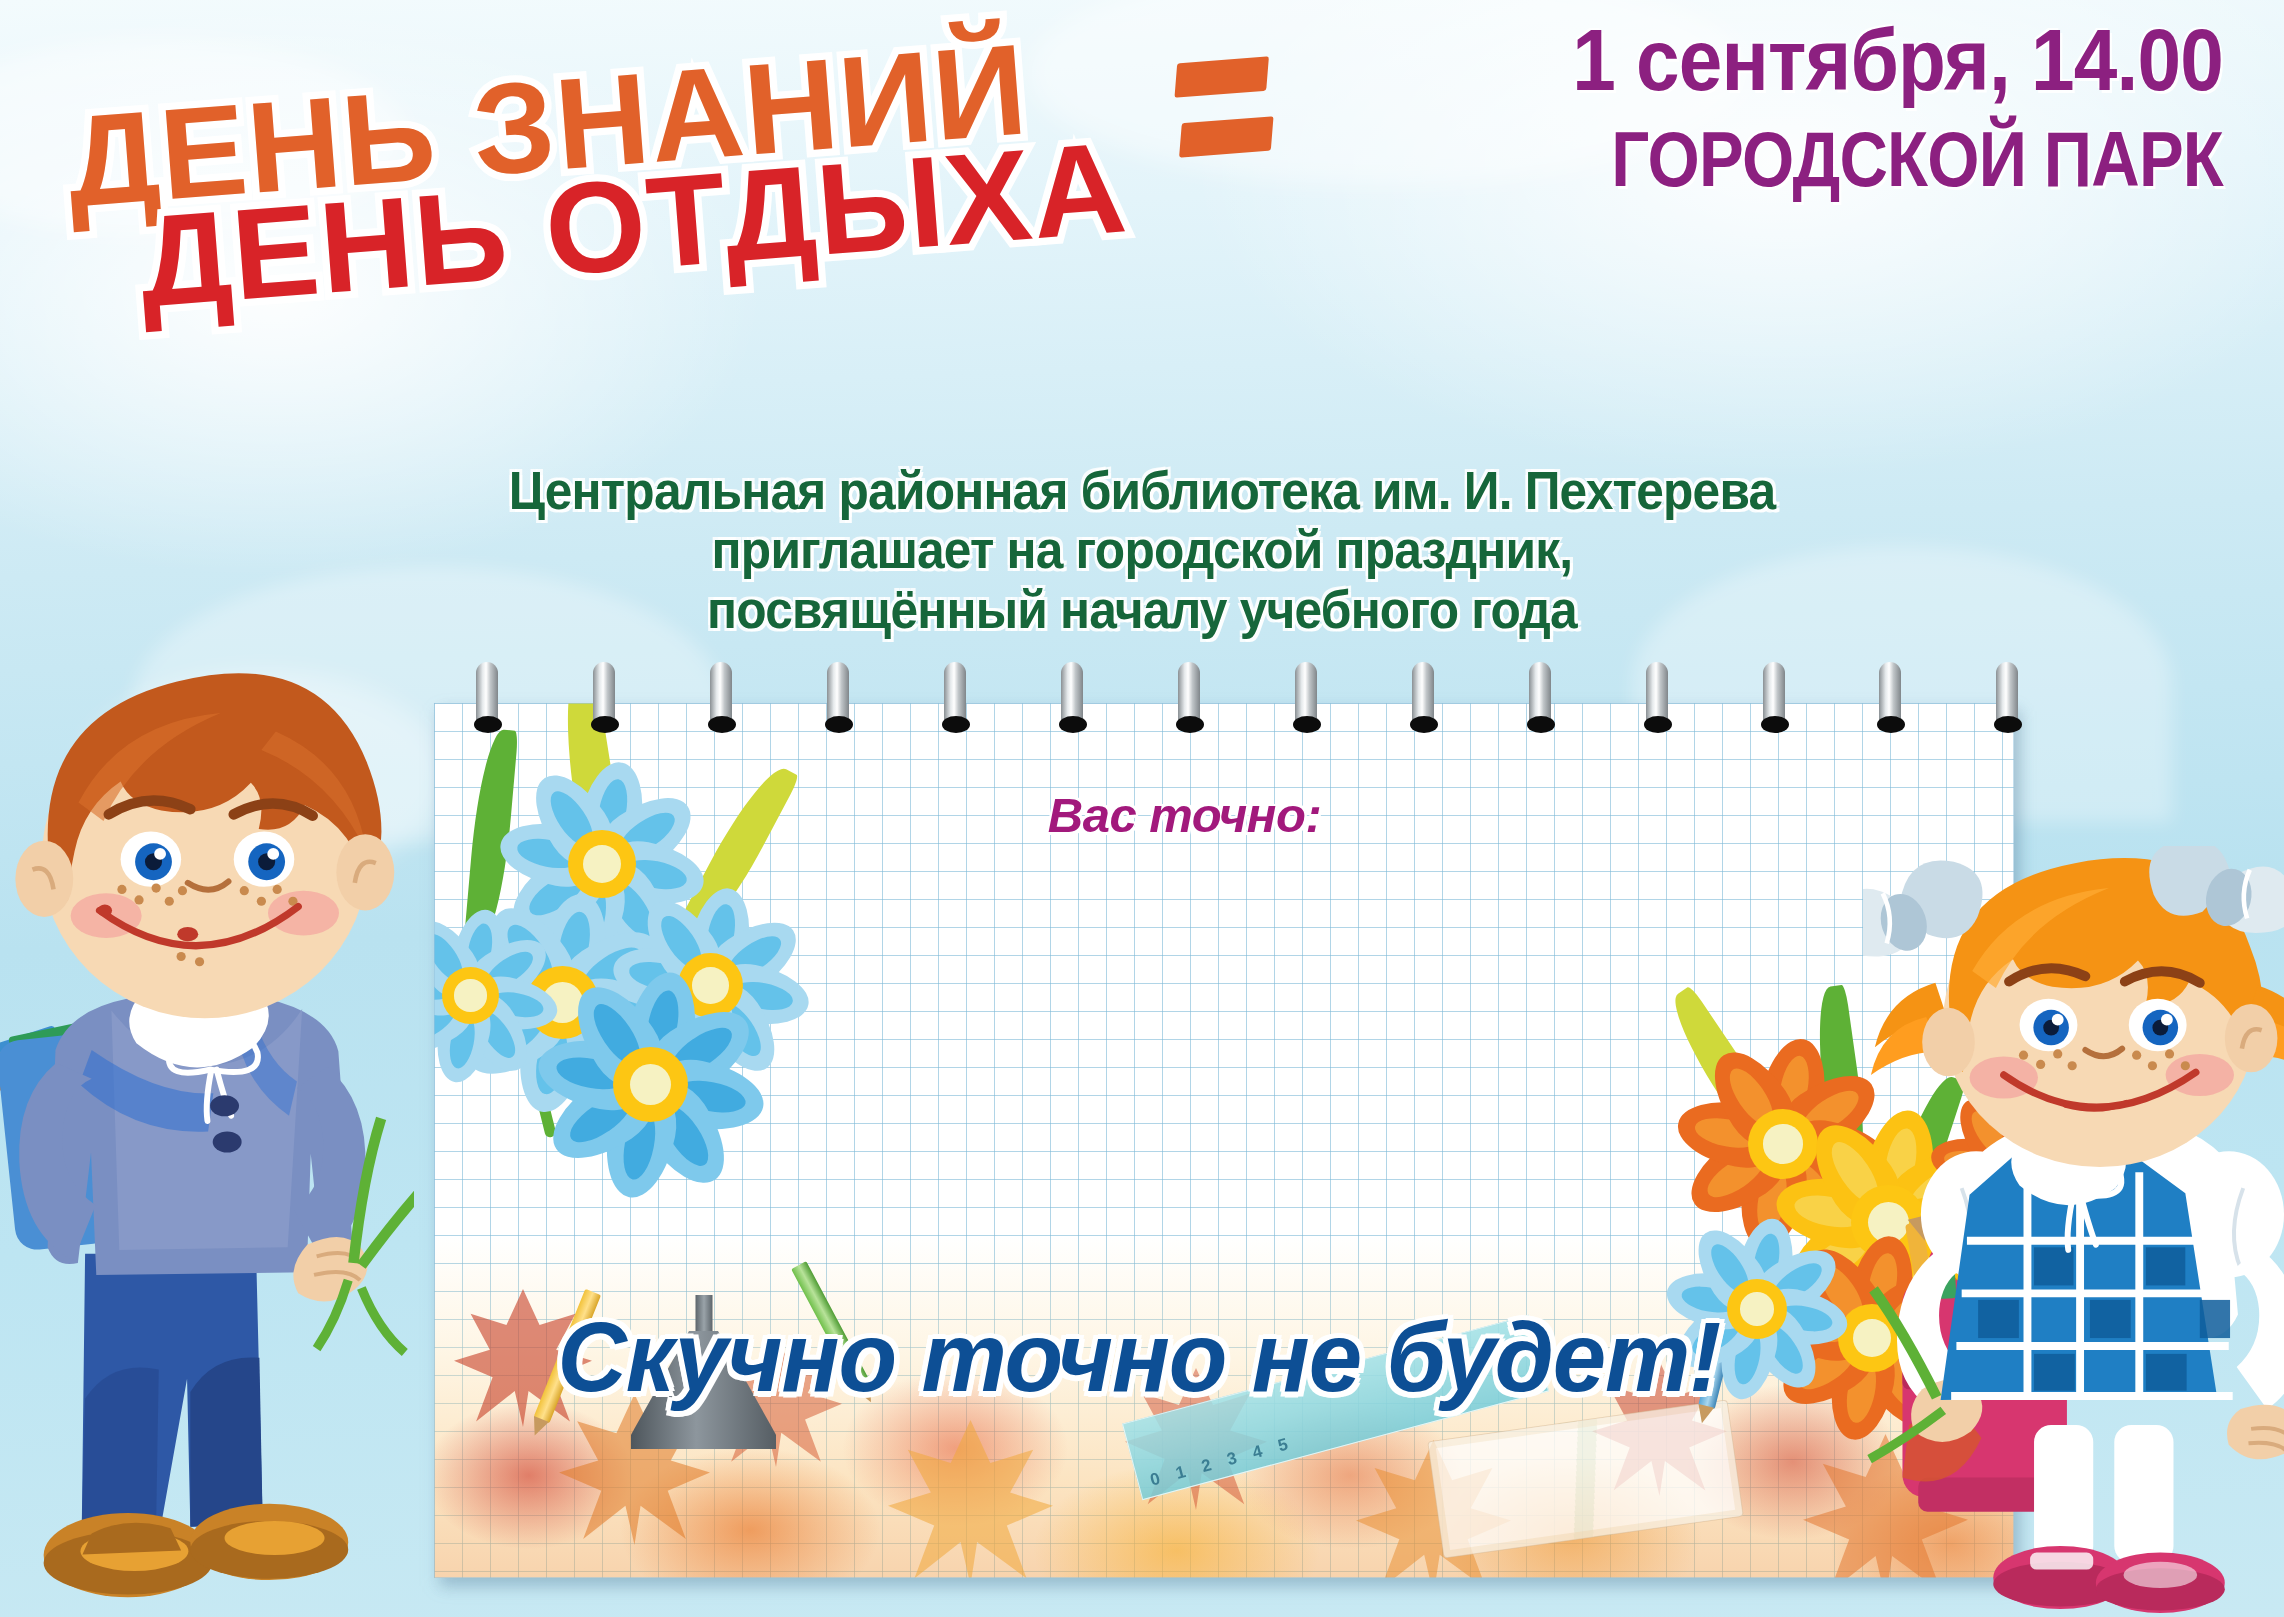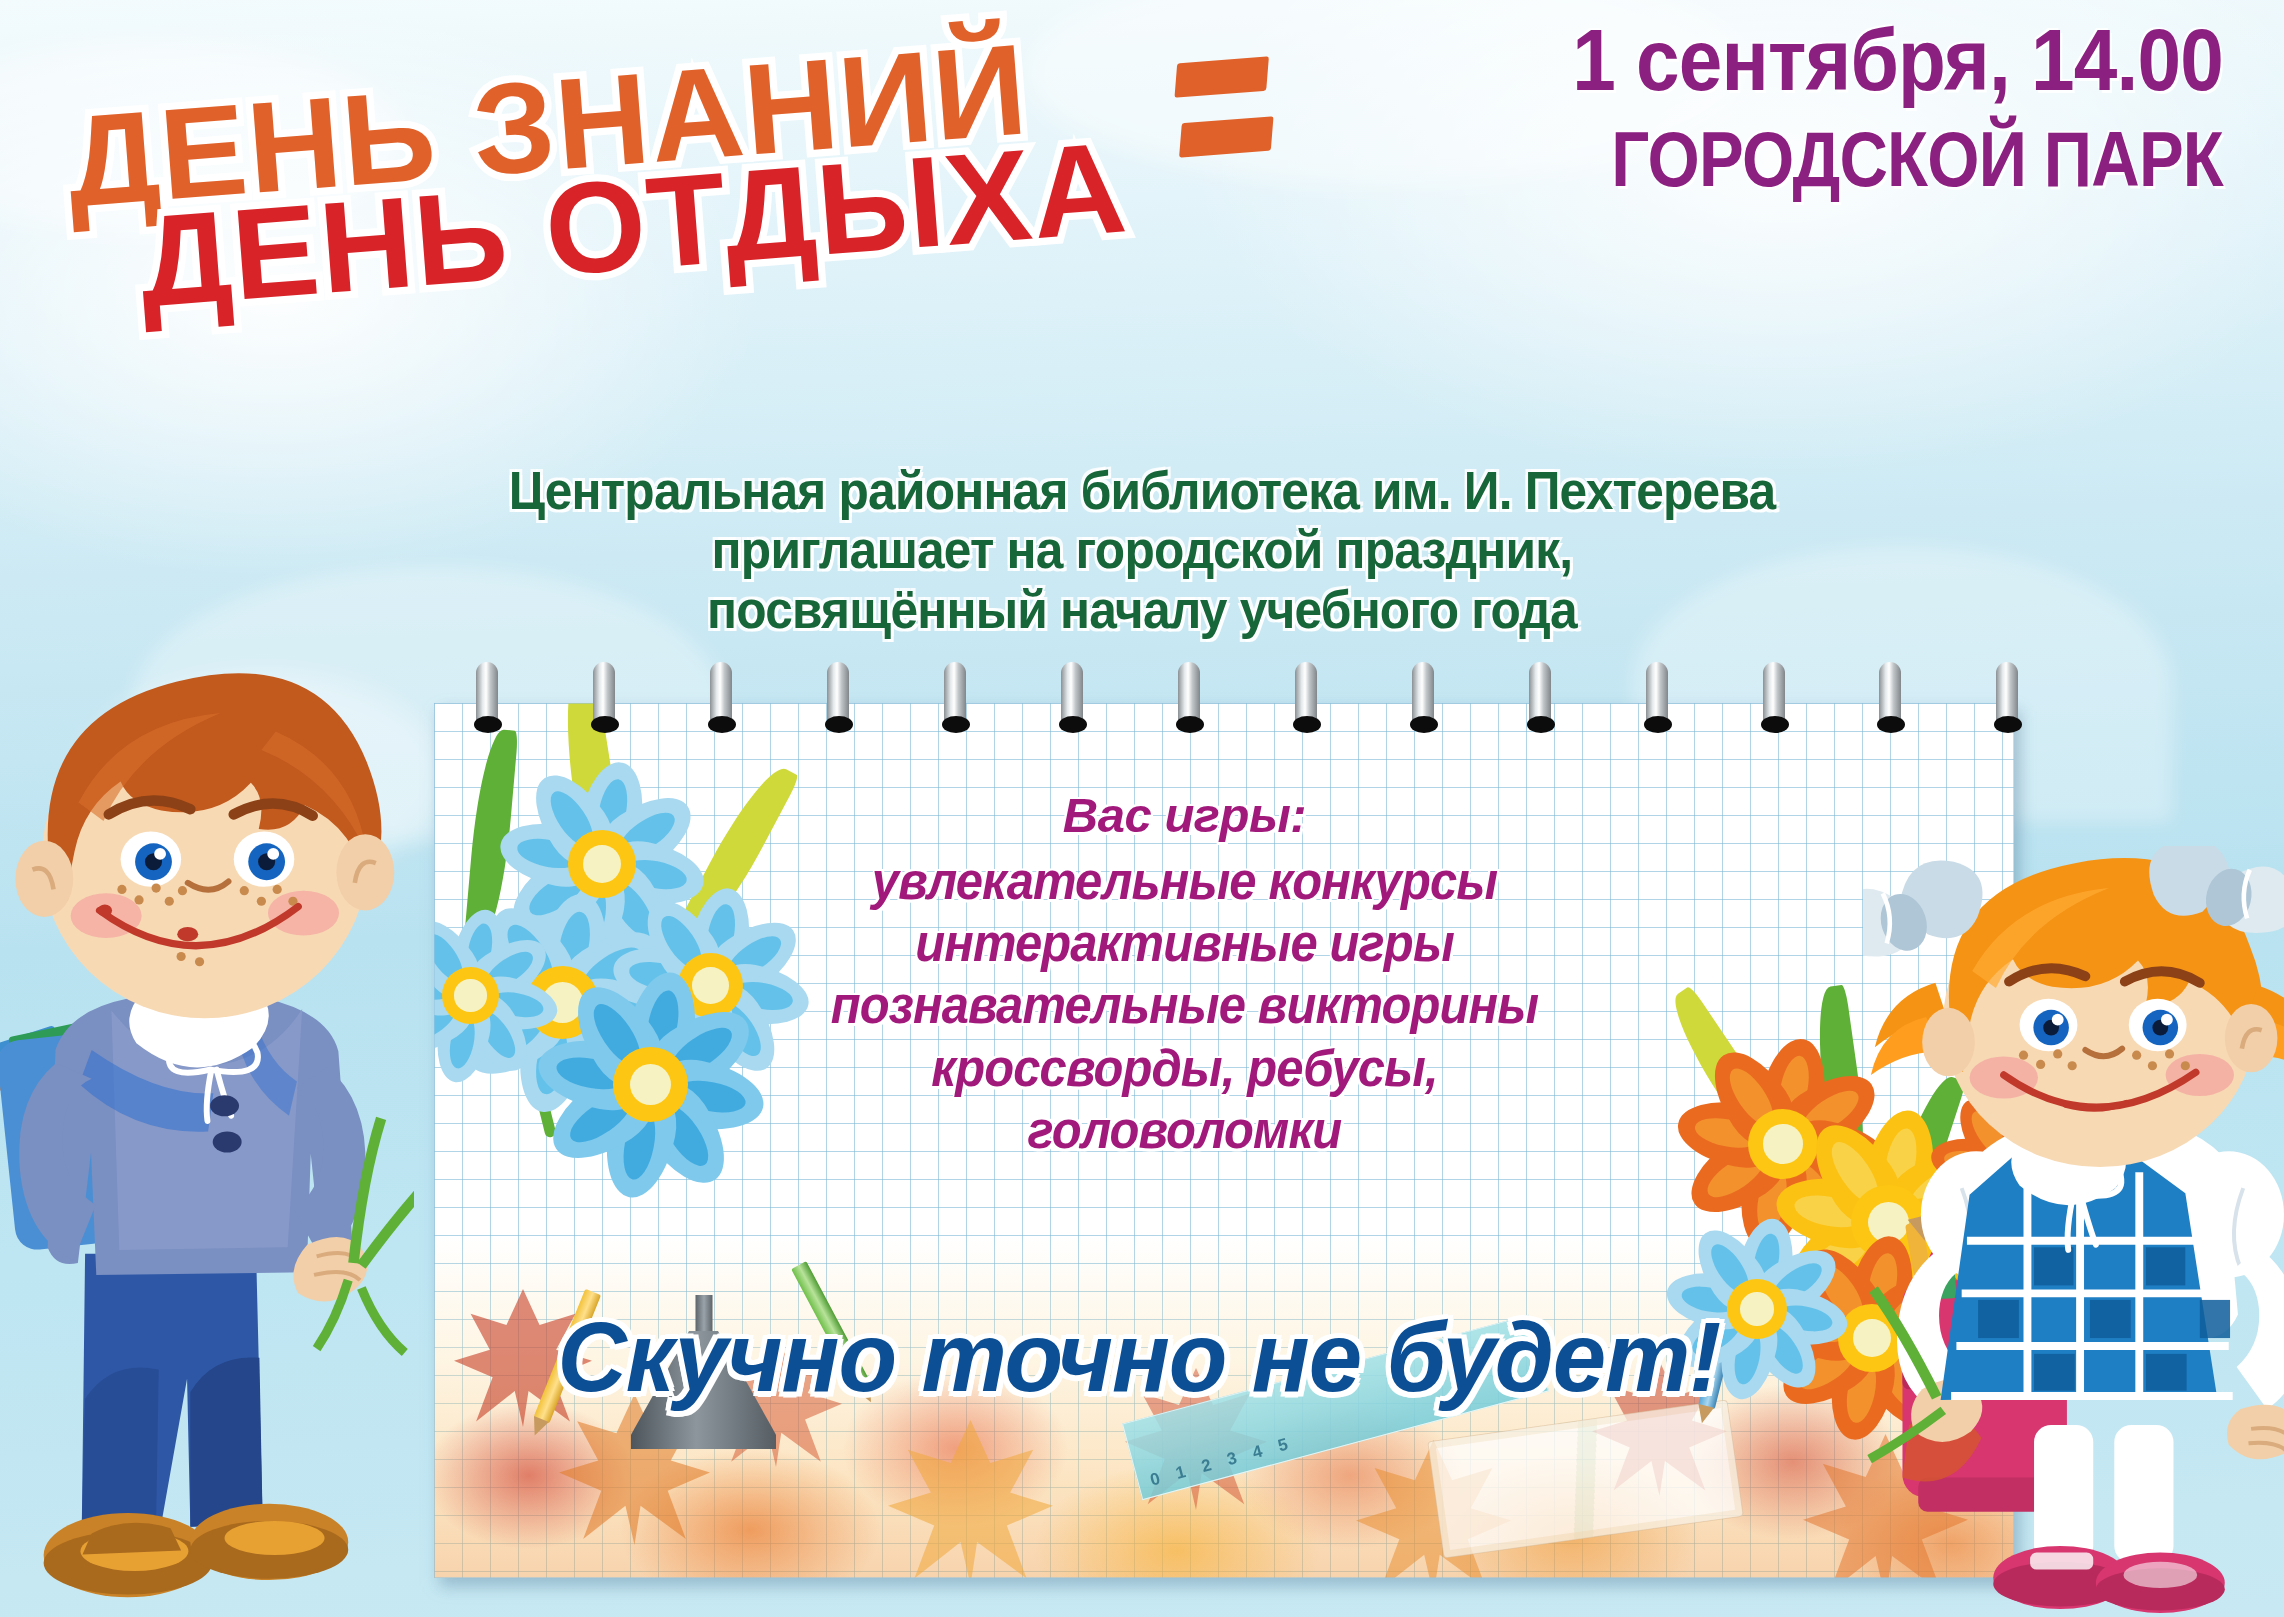--- a/index.html
+++ b/index.html
@@ -577,28 +577,21 @@
       <div class="bar"></div>
       <div class="cap"></div>
     </div>
     <div class="ring" style="left: 1549px;">
       <div class="bar"></div>
       <div class="cap"></div>
     </div>
   </div>
 
 <div class="vas">
-  <div class="hdr">Вас игры:</div>
-  <ul>
-    <li>увлекательные конкурсы</li>
-    <li>интерактивные игры</li>
-    <li>познавательные викторины</li>
-    <li>кроссворды, ребусы,</li>
-    <li>головоломки</li>
-  </ul>
+  <div class="hdr">Вас точно:</div>
 </div>
 
 <div class="skuchno">Скучно точно не будет!</div>
 
 <svg class="kid" id="boy" viewBox="0 0 640 1482" xmlns="http://www.w3.org/2000/svg">
 
   <g>
     <rect x="-20" y="600" width="120" height="30" rx="6" fill="#3d8fd0" transform="rotate(-18 40 615)"></rect>
     <rect x="-10" y="630" width="130" height="26" rx="6" fill="#2f6fa8" transform="rotate(-14 50 643)"></rect>
     <rect x="25" y="585" width="150" height="34" rx="6" fill="#2e9b57" transform="rotate(-12 100 602)"></rect>

